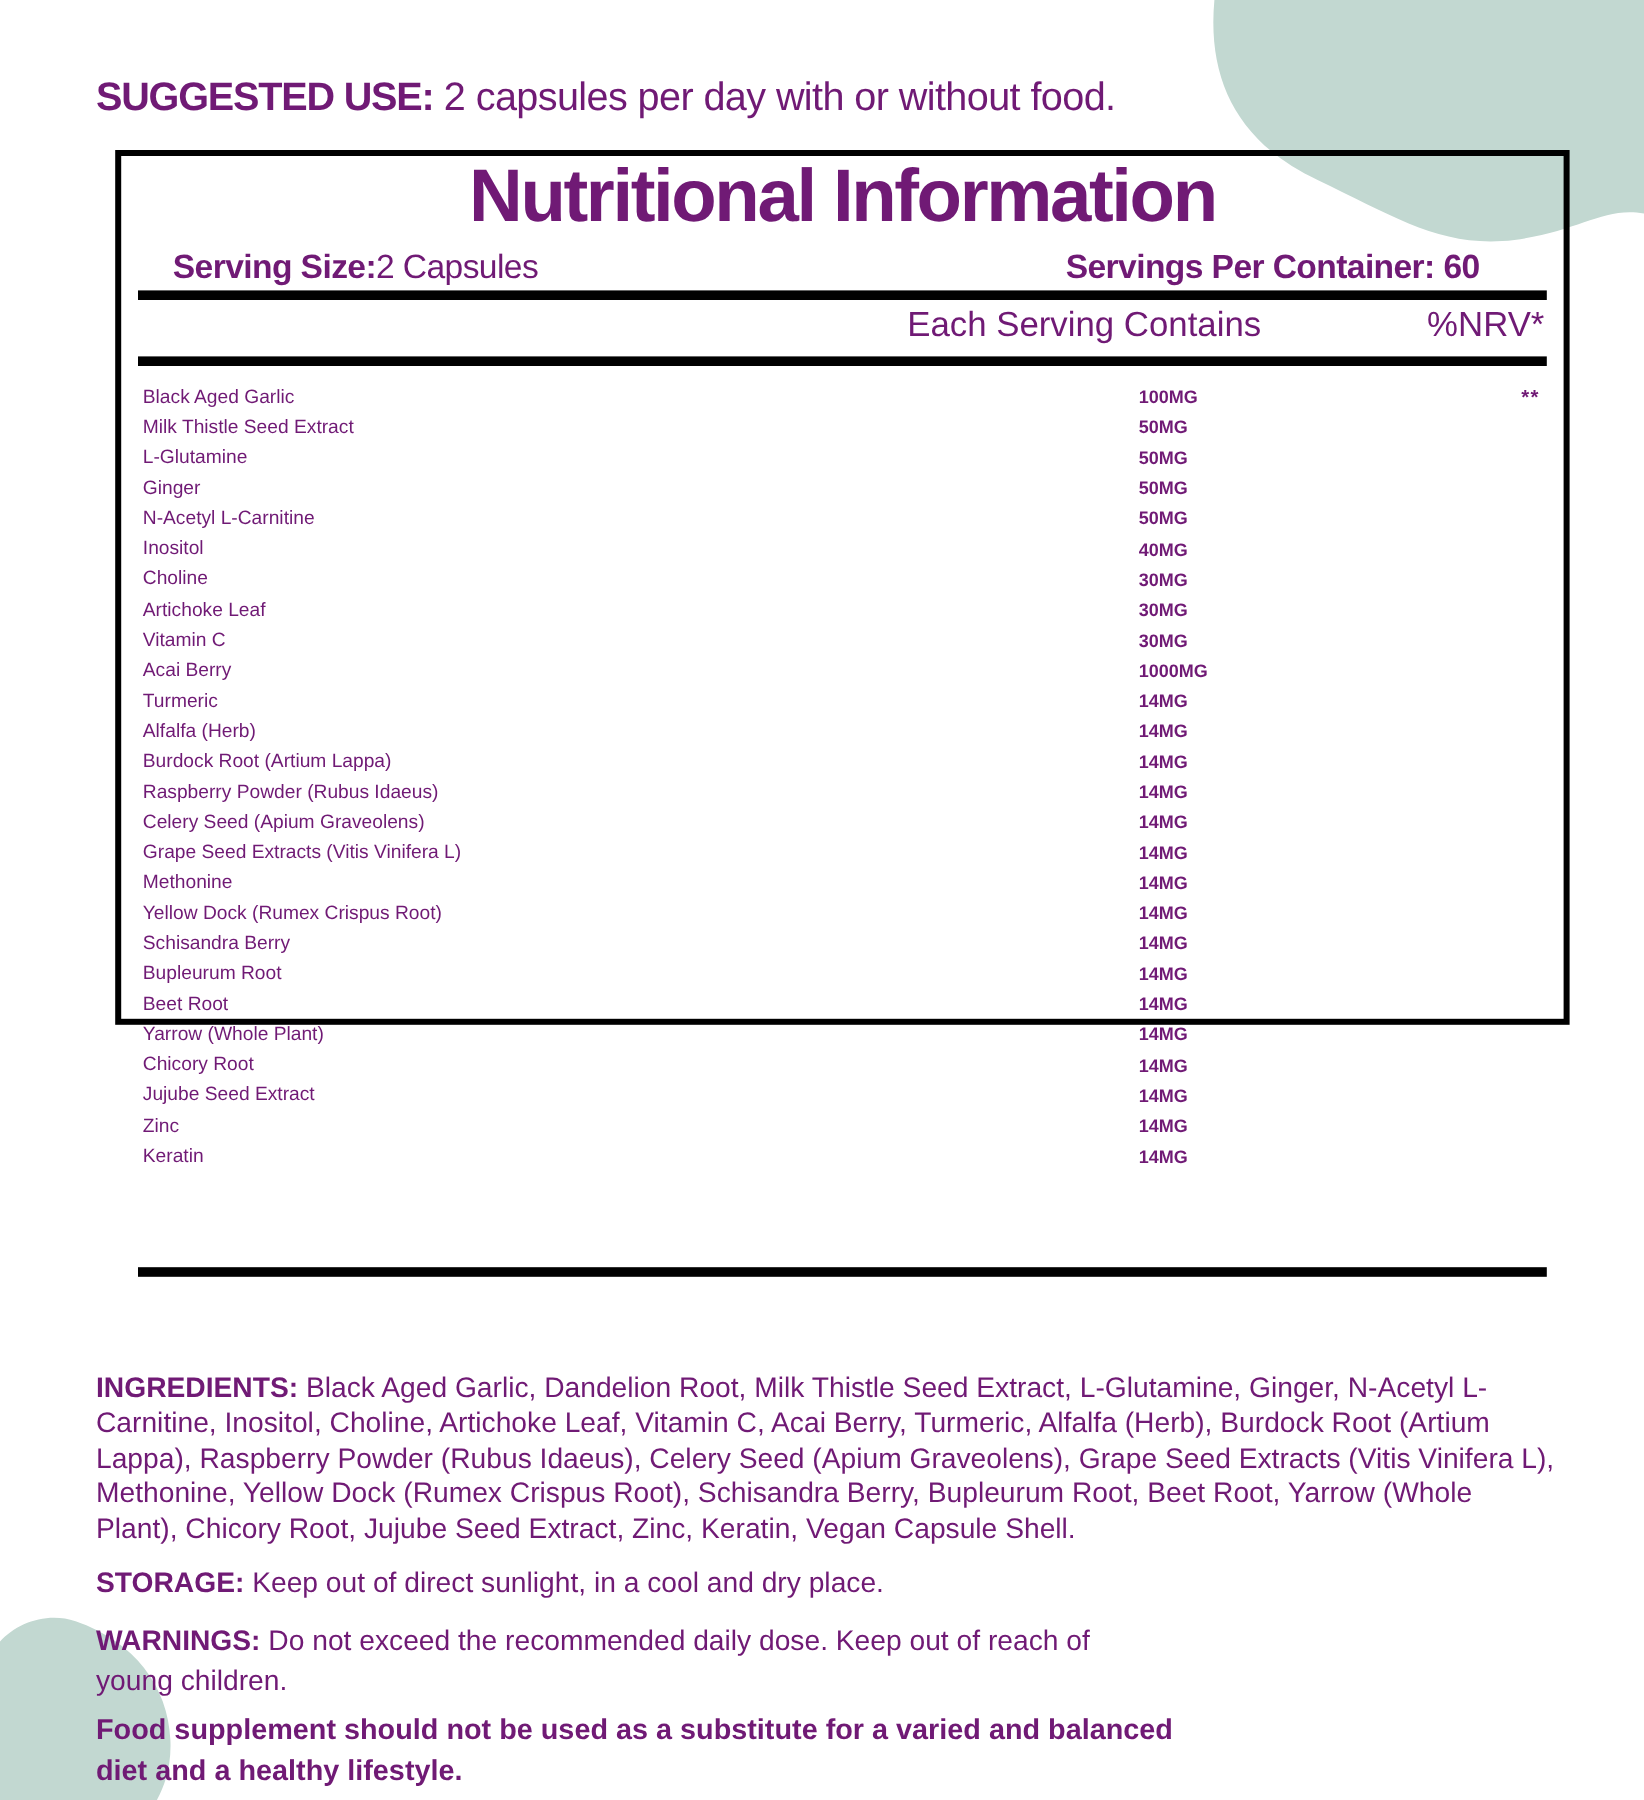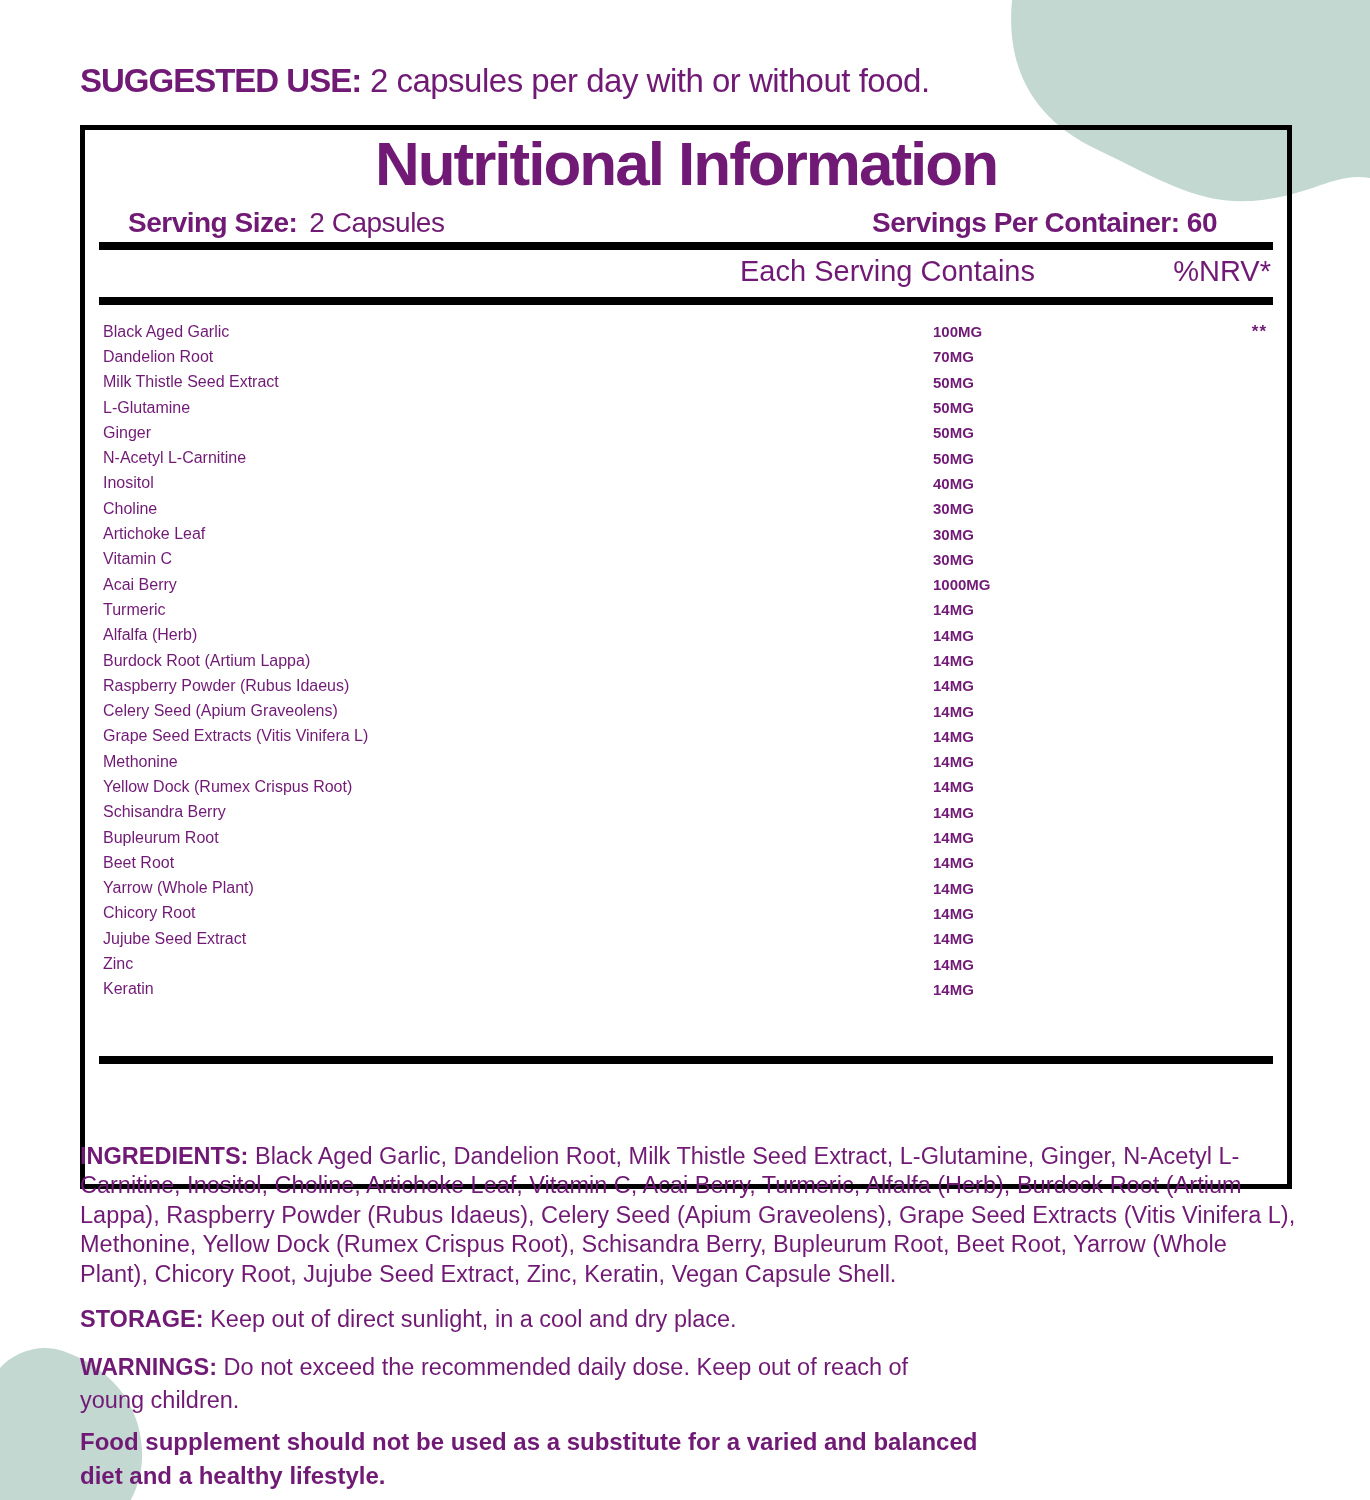--- a/index.html
+++ b/index.html
@@ -9,32 +9,32 @@
   }
   .blob-layer{position:absolute;inset:0;z-index:0;pointer-events:none;}
   .content{position:absolute;inset:0;z-index:1;}
 
   
   .suggested{position:absolute;left:80px;top:62px;font-size:33px;letter-spacing:-0.5px;white-space:nowrap;}
   .suggested b{font-weight:bold;letter-spacing:-1px;}
 
   
   .panel{
-    position:absolute;left:80px;top:125px;width:1212px;height:1064px;
+    position:absolute;left:96px;top:125px;width:1212px;height:729px;
     border:5px solid #000;box-sizing:border-box;background:transparent;
   }
   .panel-title{
     position:absolute;top:1px;left:0;width:100%;text-align:center;
     font-size:62px;font-weight:bold;letter-spacing:-2px;line-height:66px;white-space:nowrap;
   }
   .serving-row{
     position:absolute;top:77px;left:43px;right:70px;
     display:flex;justify-content:space-between;font-size:28px;letter-spacing:-0.5px;white-space:nowrap;
   }
-  .serving-left b{margin-right:12px;}
+  .serving-left b{margin-right:0;}
   .serving-right{font-weight:bold;}
   .bar{position:absolute;left:14px;right:14px;height:8px;background:#000;}
   .bar1{top:112px;}
   .bar2{top:167px;}
   .bar3{top:926px;}
   .col-headers{position:absolute;top:125px;left:0;right:0;height:40px;font-size:29px;}
   .col-amount-header{position:absolute;top:0;left:655px;width:330px;text-align:left;white-space:nowrap;}
   .col-nrv-header{position:absolute;top:0;right:16px;white-space:nowrap;}
   .rows{position:absolute;top:189px;left:18px;right:18px;}
   .row{position:relative;height:25.3px;display:flex;align-items:center;}
@@ -88,25 +88,20 @@
 
       <div class="bar bar2"></div>
 
       <div class="rows">
   <div class="row">
     <span class="row-name">Black Aged Garlic</span>
     <span class="row-amount">100MG</span>
     <span class="row-nrv">**</span>
   </div>
 
-  <div class="row">
-    <span class="row-name">Dandelion Root</span>
-    <span class="row-amount">70MG</span>
-    <span class="row-nrv"></span>
-  </div>
 
   <div class="row">
     <span class="row-name">Milk Thistle Seed Extract</span>
     <span class="row-amount">50MG</span>
     <span class="row-nrv"></span>
   </div>
 
   <div class="row">
     <span class="row-name">L-Glutamine</span>
     <span class="row-amount">50MG</span>

